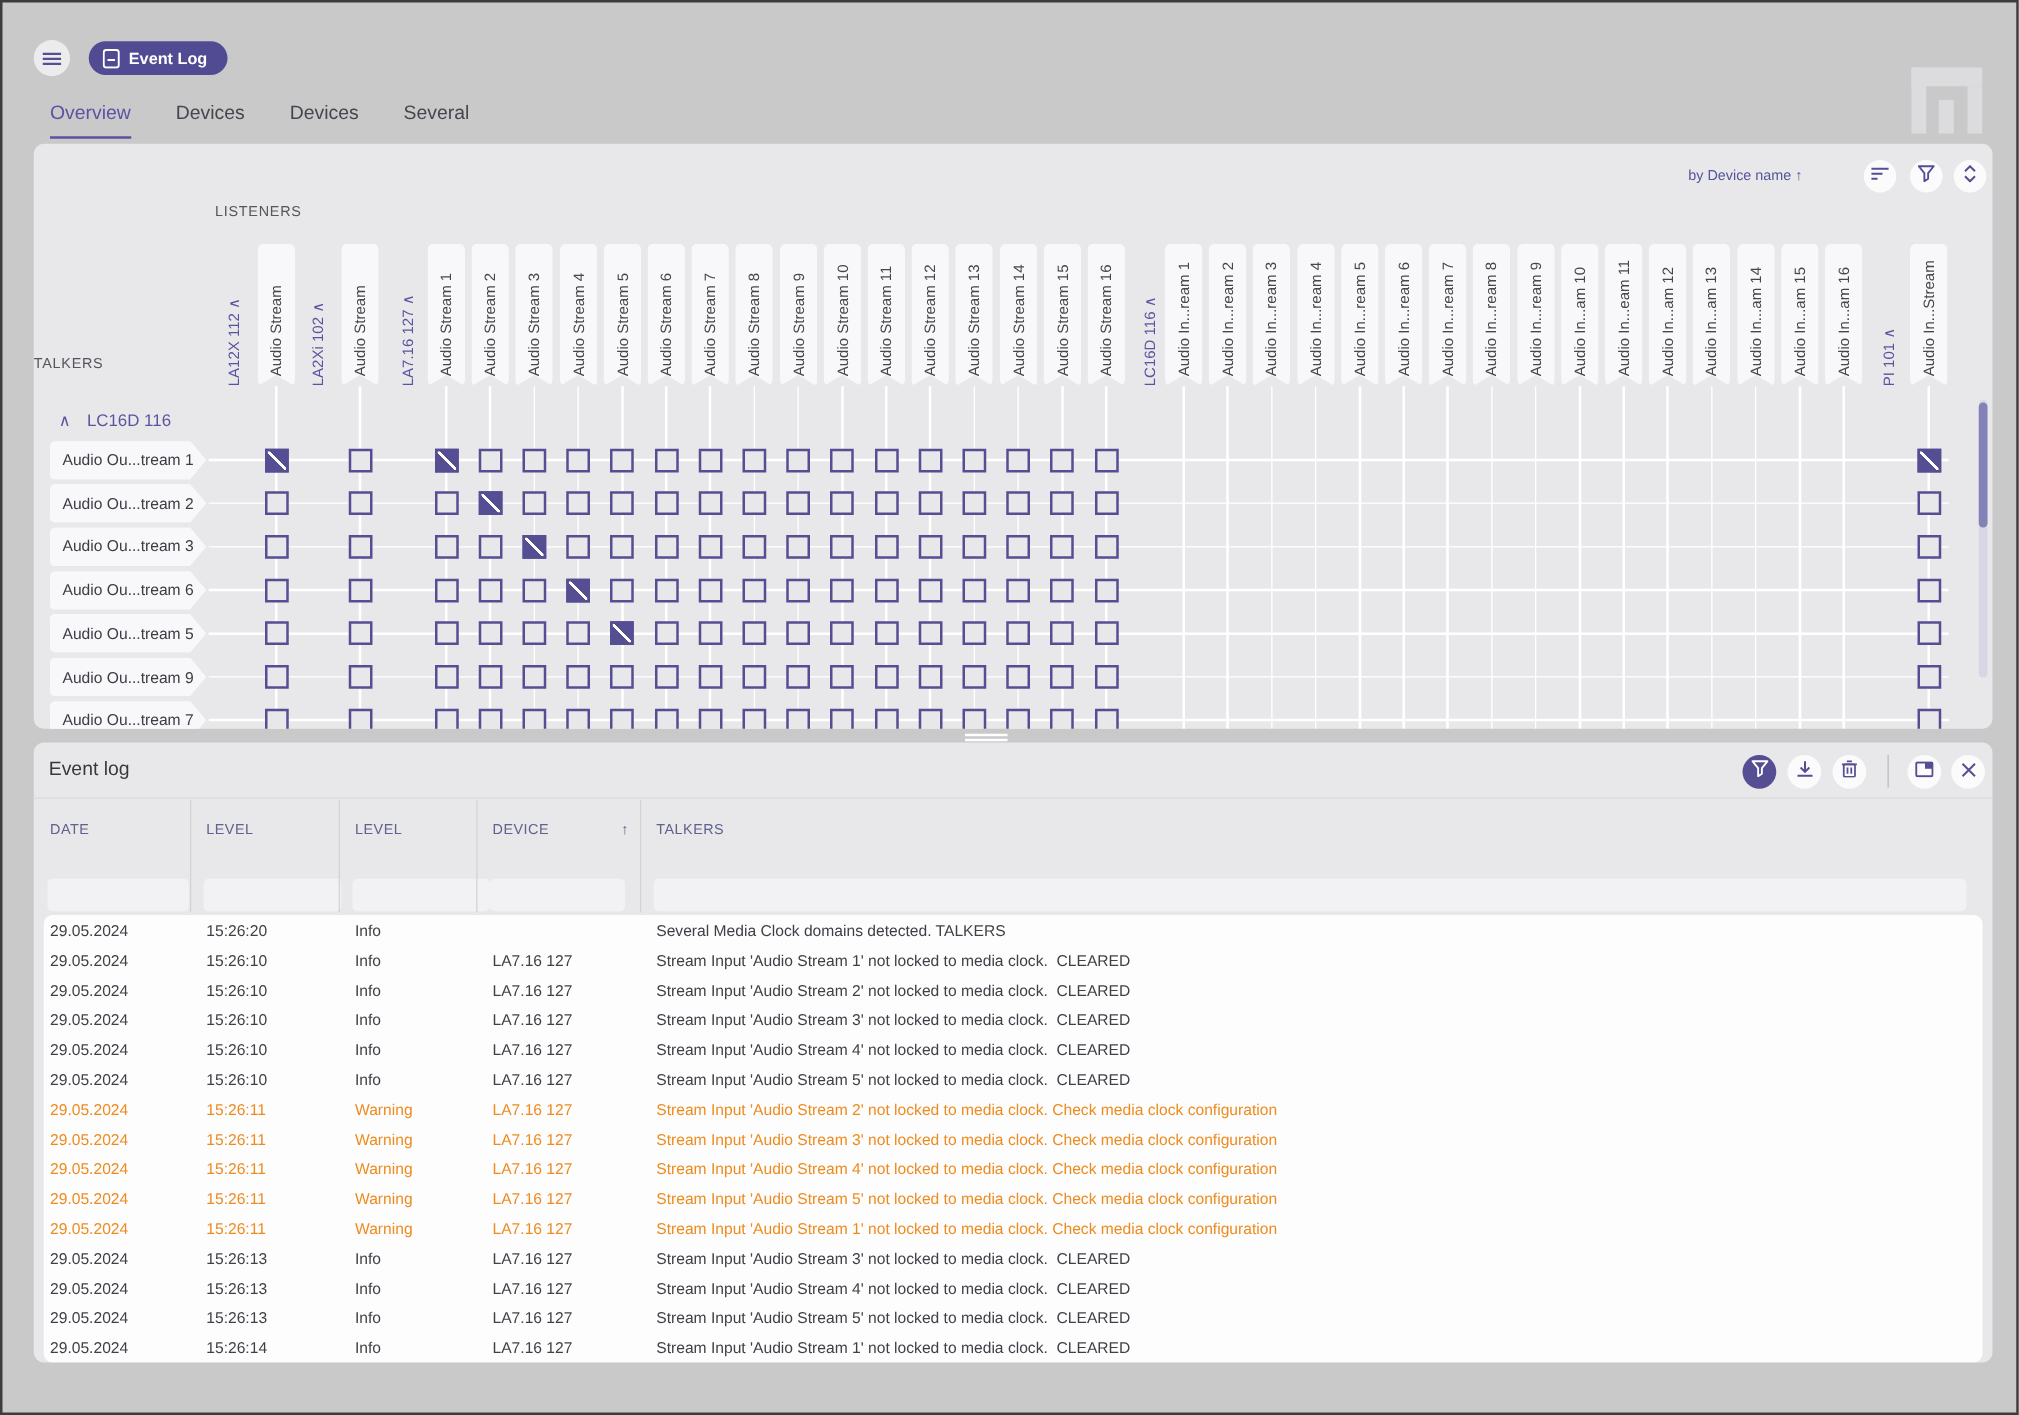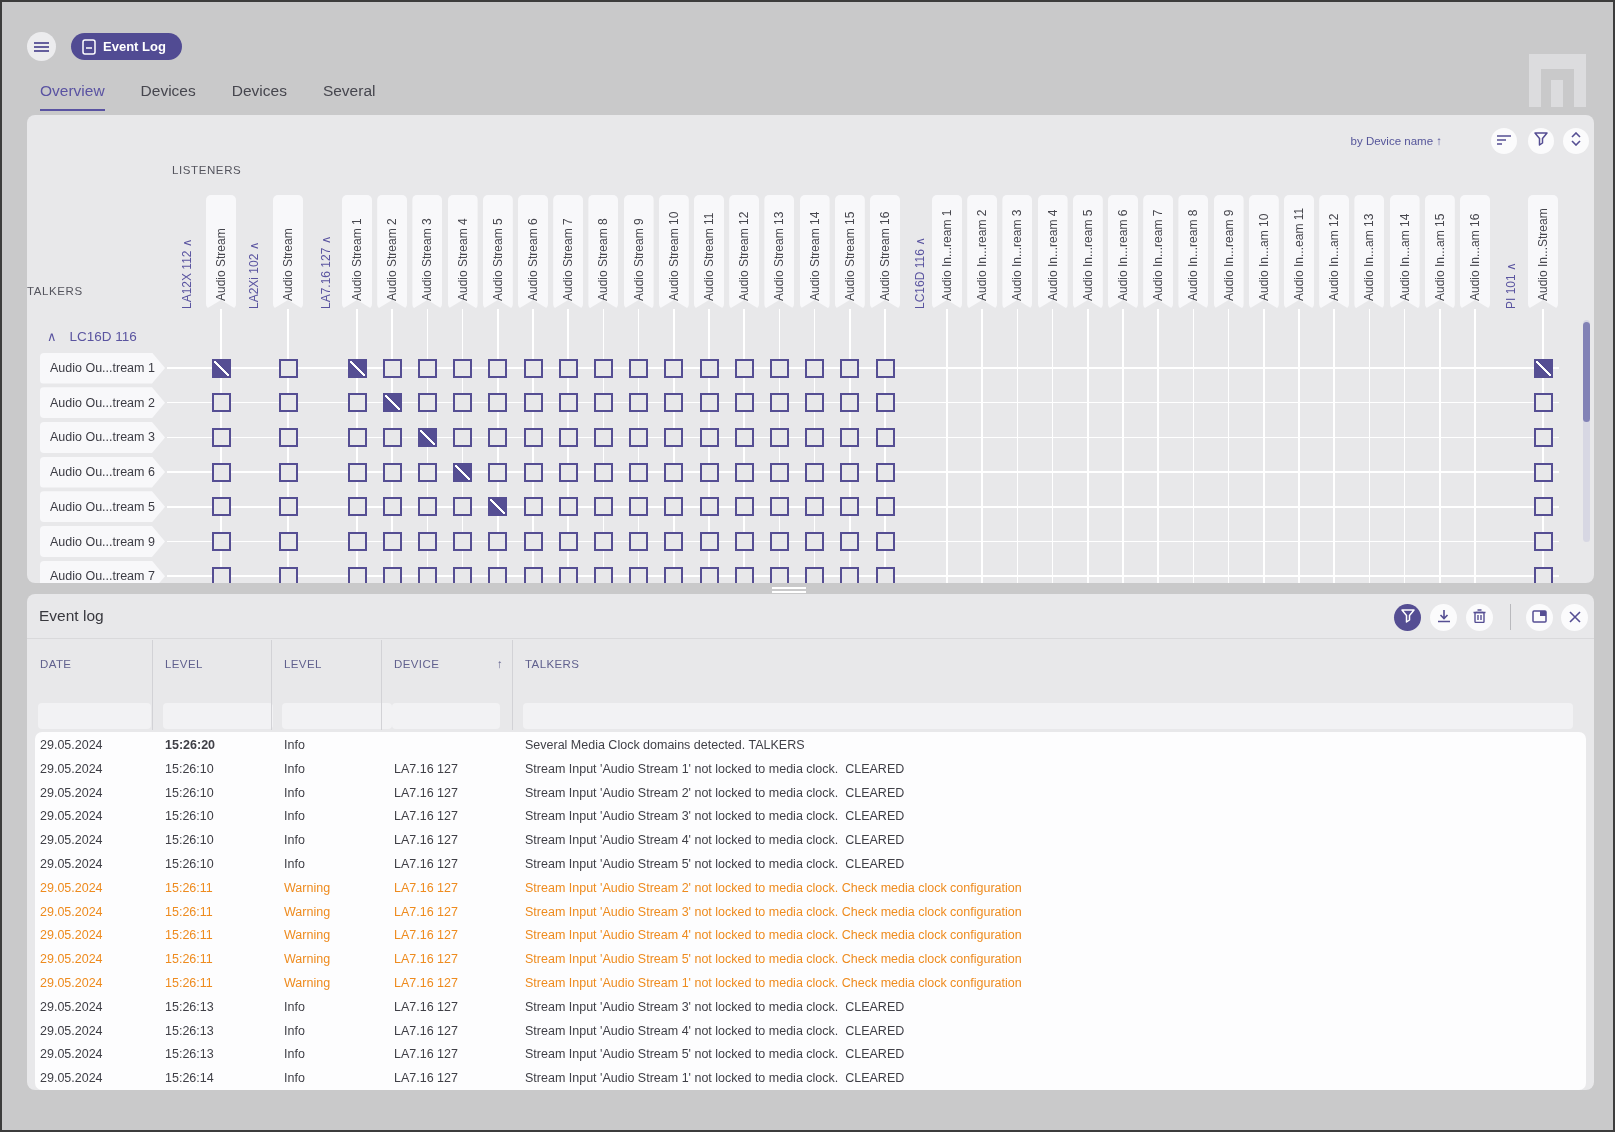--- a/index.html
+++ b/index.html
@@ -497,21 +497,21 @@
         <div class="abs colhdr" style="left: 470px;">↑</div>
         <div class="abs col-div" style="left: 354px;"></div>
         <div class="abs filterbox" style="left: 365px; width: 108px;"></div>
         <div class="abs colhdr" style="left: 498px;">TALKERS</div>
         <div class="abs col-div" style="left: 485px;"></div>
         <div class="abs filterbox" style="left: 496px; width: 1050px;"></div>
       </div>
     <div class="abs log-table" id="logTable">
         <div class="logrow sev-info" style="top: 1px;">
           <span style="left: 5px;">29.05.2024</span>
-          <span style="left: 130px; font-weight: bold;">15:26:20</span>
+          <span style="left: 130px;">15:26:20</span>
           <span style="left: 249px;">Info</span>
           <span style="left: 359px;"></span>
           <span style="left: 490px;">Several Media Clock domains detected. TALKERS</span>
         </div>
         <div class="logrow sev-info" style="top: 24.8px;">
           <span style="left: 5px;">29.05.2024</span>
           <span style="left: 130px;">15:26:10</span>
           <span style="left: 249px;">Info</span>
           <span style="left: 359px;">LA7.16 127</span>
           <span style="left: 490px;">Stream Input 'Audio Stream 1' not locked to media clock.  CLEARED</span>

